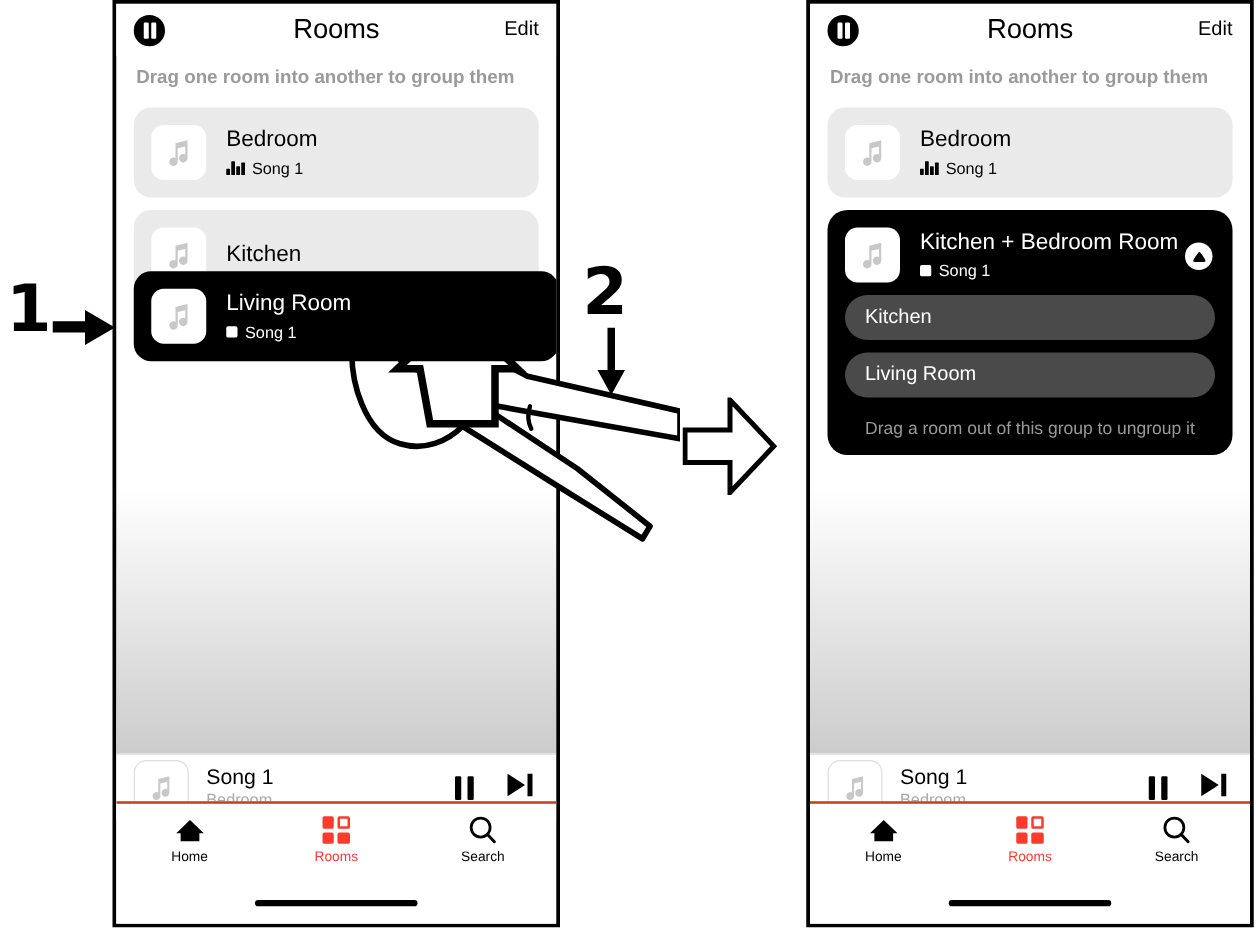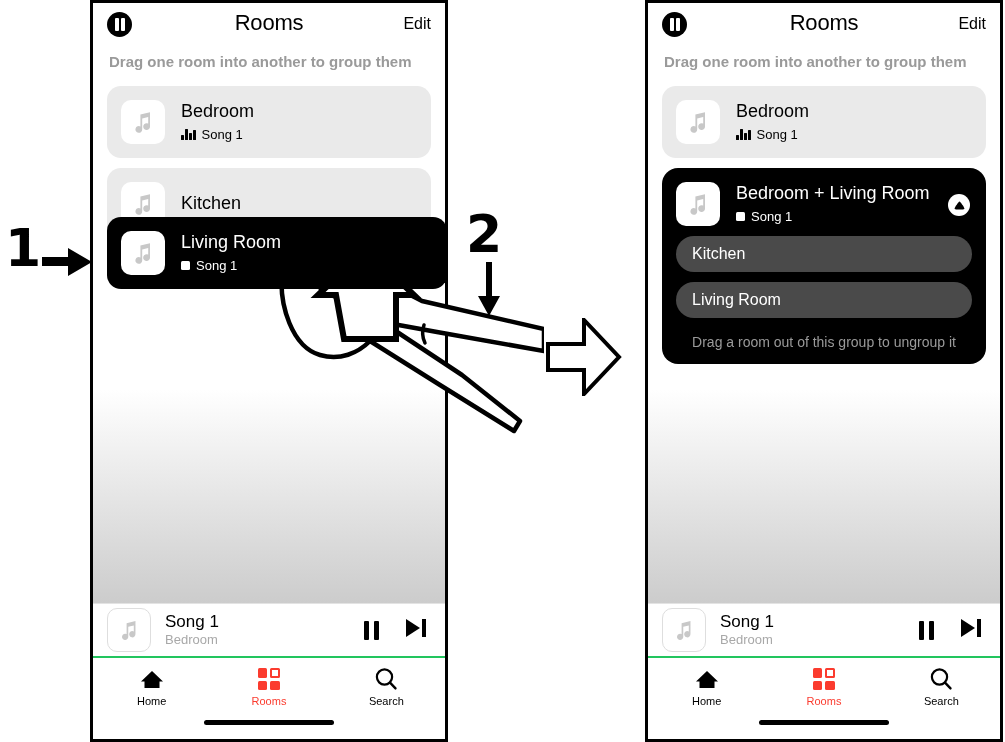--- a/index.html
+++ b/index.html
@@ -177,23 +177,23 @@
   .np-text { margin-left: 14px; flex: 1 1 auto; }
   .np-title { font-size: 17px; color: #000; line-height: 1.05; }
   .np-sub { font-size: 13px; color: #a8a8a8; margin-top: 2px; }
   .np-ctrls { display: flex; align-items: center; gap: 26px; padding-right: 4px; }
   .ic-pause { display:flex; gap:5px; }
   .ic-pause i { width: 5px; height: 19px; background: #000; border-radius: 1px; }
 
   
   .tabbar {
     position: absolute; left: 0; right: 0; bottom: 0;
-    height: 83px;
+    height: 98px;
     background: #fff;
-    border-top: 2px solid #22c55e;
+    border-top: 2px solid #c2410c;
     display: flex;
   }
   .tab {
     flex: 1 1 0;
     display: flex; flex-direction: column;
     align-items: center; justify-content: flex-start;
     padding-top: 8px;
   }
   .tab .glyph { height: 26px; display:flex; align-items:center; justify-content:center; }
   .tab .lbl { font-size: 11px; color: #000; margin-top: 3px; }
@@ -388,21 +388,21 @@
       </div>
 
       <div class="group-card">
         <div class="group-head">
           <div class="art">
             <svg width="26" height="26" viewBox="0 0 26 26" aria-hidden="true">
               <path d="M20 3.2 L10.4 5.6 L10.4 17.4 A3.4 3.4 0 1 0 12.2 20.2 L12.2 9.6 L18.2 8.1 L18.2 14.6 A3.4 3.4 0 1 0 20 17.4 Z" fill="#c8c8c8"></path>
             </svg>
           </div>
           <div class="card-text">
-            <div class="group-title">Bedroom + Living Room</div>
+            <div class="group-title">Kitchen + Bedroom Room</div>
             <div class="group-sub">
               <span class="stopsq"></span>
               <span>Song 1</span>
             </div>
           </div>
           <div class="collapse-btn">
             <svg width="13" height="11" viewBox="0 0 13 11" aria-hidden="true">
               <path d="M6.5 1.6 C7.4 1.6 11.4 7.6 11.4 8.6 C11.4 9.5 10.6 9.6 6.5 9.6 C2.4 9.6 1.6 9.5 1.6 8.6 C1.6 7.6 5.6 1.6 6.5 1.6 Z" fill="#000"></path>
             </svg>
           </div>

